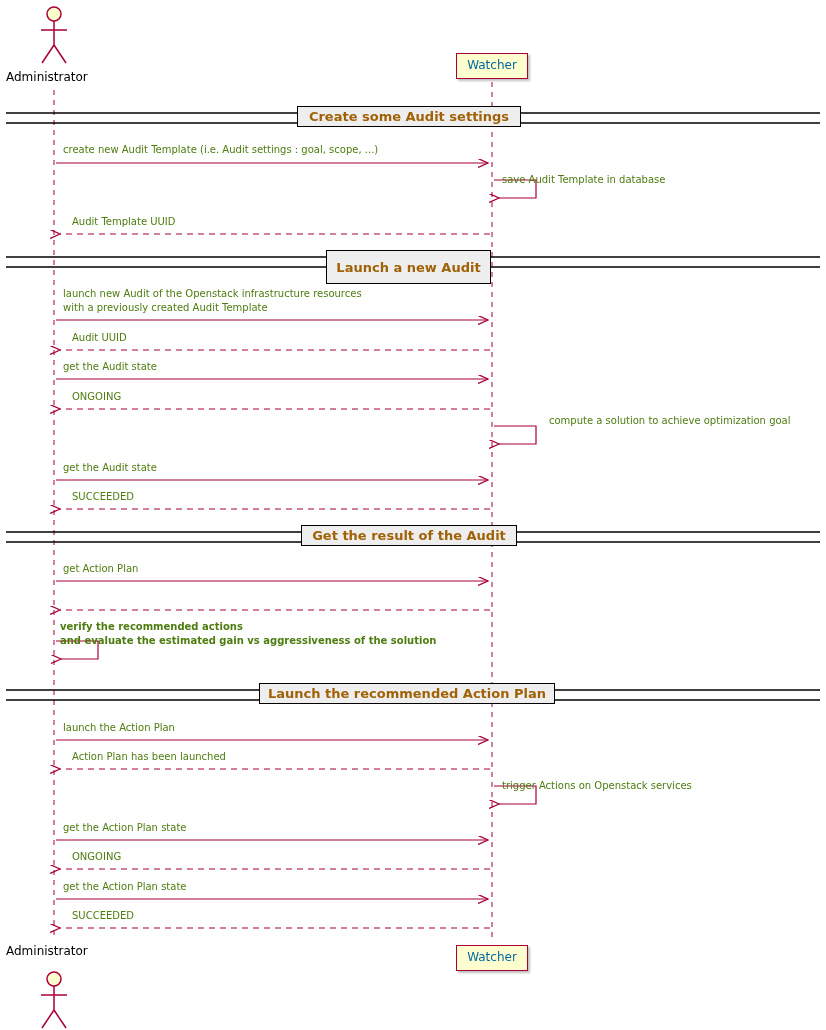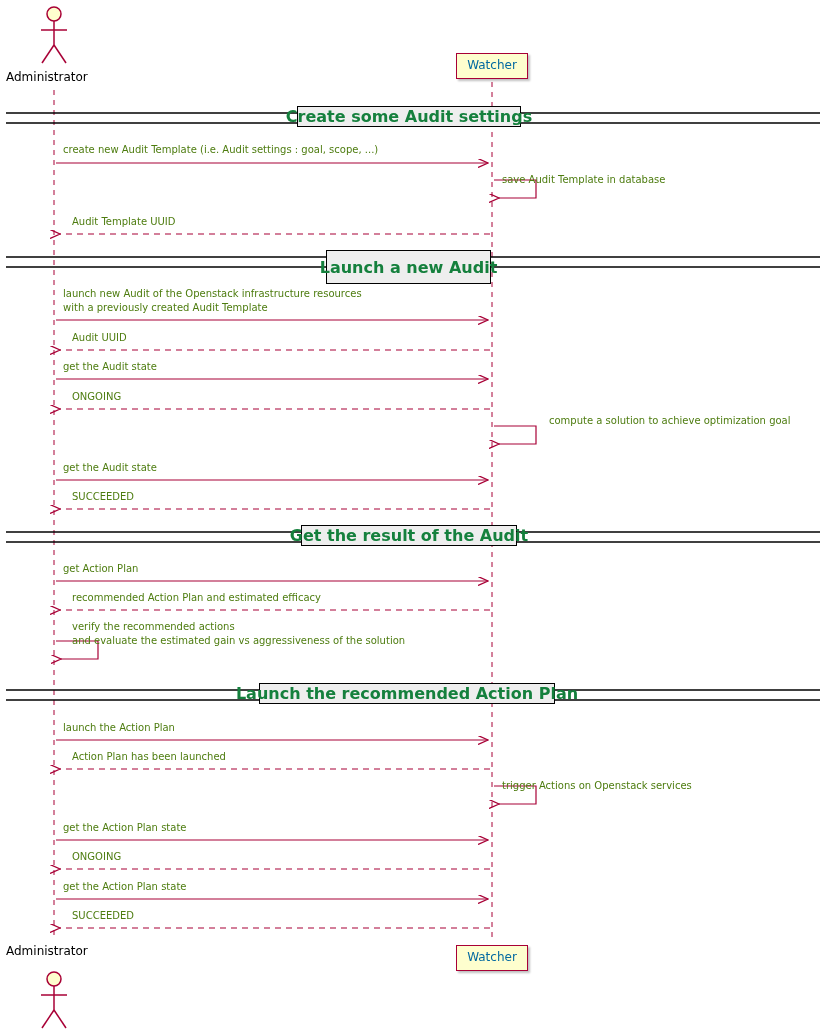--- a/index.html
+++ b/index.html
@@ -46,22 +46,22 @@
     font-size: 12px;
     color: #000000;
     font-family: "DejaVu Sans", sans-serif;
     white-space: pre;
     text-align: right;
   }
   .divider-box {
     position: absolute;
     background: #EEEEEE;
     border: 1px solid #000000;
-    color: #15803d;
-    font-size: 16px;
+    color: #a16207;
+    font-size: 13px;
     font-weight: bold;
     font-family: "DejaVu Sans", sans-serif;
     text-align: center;
     box-sizing: border-box;
     display: flex;
     align-items: center;
     justify-content: center;
     white-space: pre;
   }
 </style>
@@ -170,22 +170,21 @@
   <div class="lbl" style="left:72px; top:215px;">Audit Template UUID</div>
   <div class="lbl" style="left:63px; top:287px;">launch new Audit of the Openstack infrastructure resources
 with a previously created Audit Template</div>
   <div class="lbl" style="left:72px; top:331px;">Audit UUID</div>
   <div class="lbl" style="left:63px; top:360px;">get the Audit state</div>
   <div class="lbl" style="left:72px; top:390px;">ONGOING</div>
   <div class="lbl" style="left:502px; top:414px;margin-left:47px;">compute a solution to achieve optimization goal</div>
   <div class="lbl" style="left:63px; top:461px;">get the Audit state</div>
   <div class="lbl" style="left:72px; top:490px;">SUCCEEDED</div>
   <div class="lbl" style="left:63px; top:562px;">get Action Plan</div>
-  <div class="lbl" style="left:72px; top:591px;">recommended Action Plan and estimated efficacy</div>
-  <div class="lbl" style="left:72px; top:620px;">verify the recommended actions
+  <div class="lbl" style="left:60px; top:620px;font-weight:bold;">verify the recommended actions
 and evaluate the estimated gain vs aggressiveness of the solution</div>
   <div class="lbl" style="left:63px; top:721px;">launch the Action Plan</div>
   <div class="lbl" style="left:72px; top:750px;">Action Plan has been launched</div>
   <div class="lbl" style="left:502px; top:779px;">trigger Actions on Openstack services</div>
   <div class="lbl" style="left:63px; top:821px;">get the Action Plan state</div>
   <div class="lbl" style="left:72px; top:850px;">ONGOING</div>
   <div class="lbl" style="left:63px; top:880px;">get the Action Plan state</div>
   <div class="lbl" style="left:72px; top:909px;">SUCCEEDED</div>
 
 </div>

